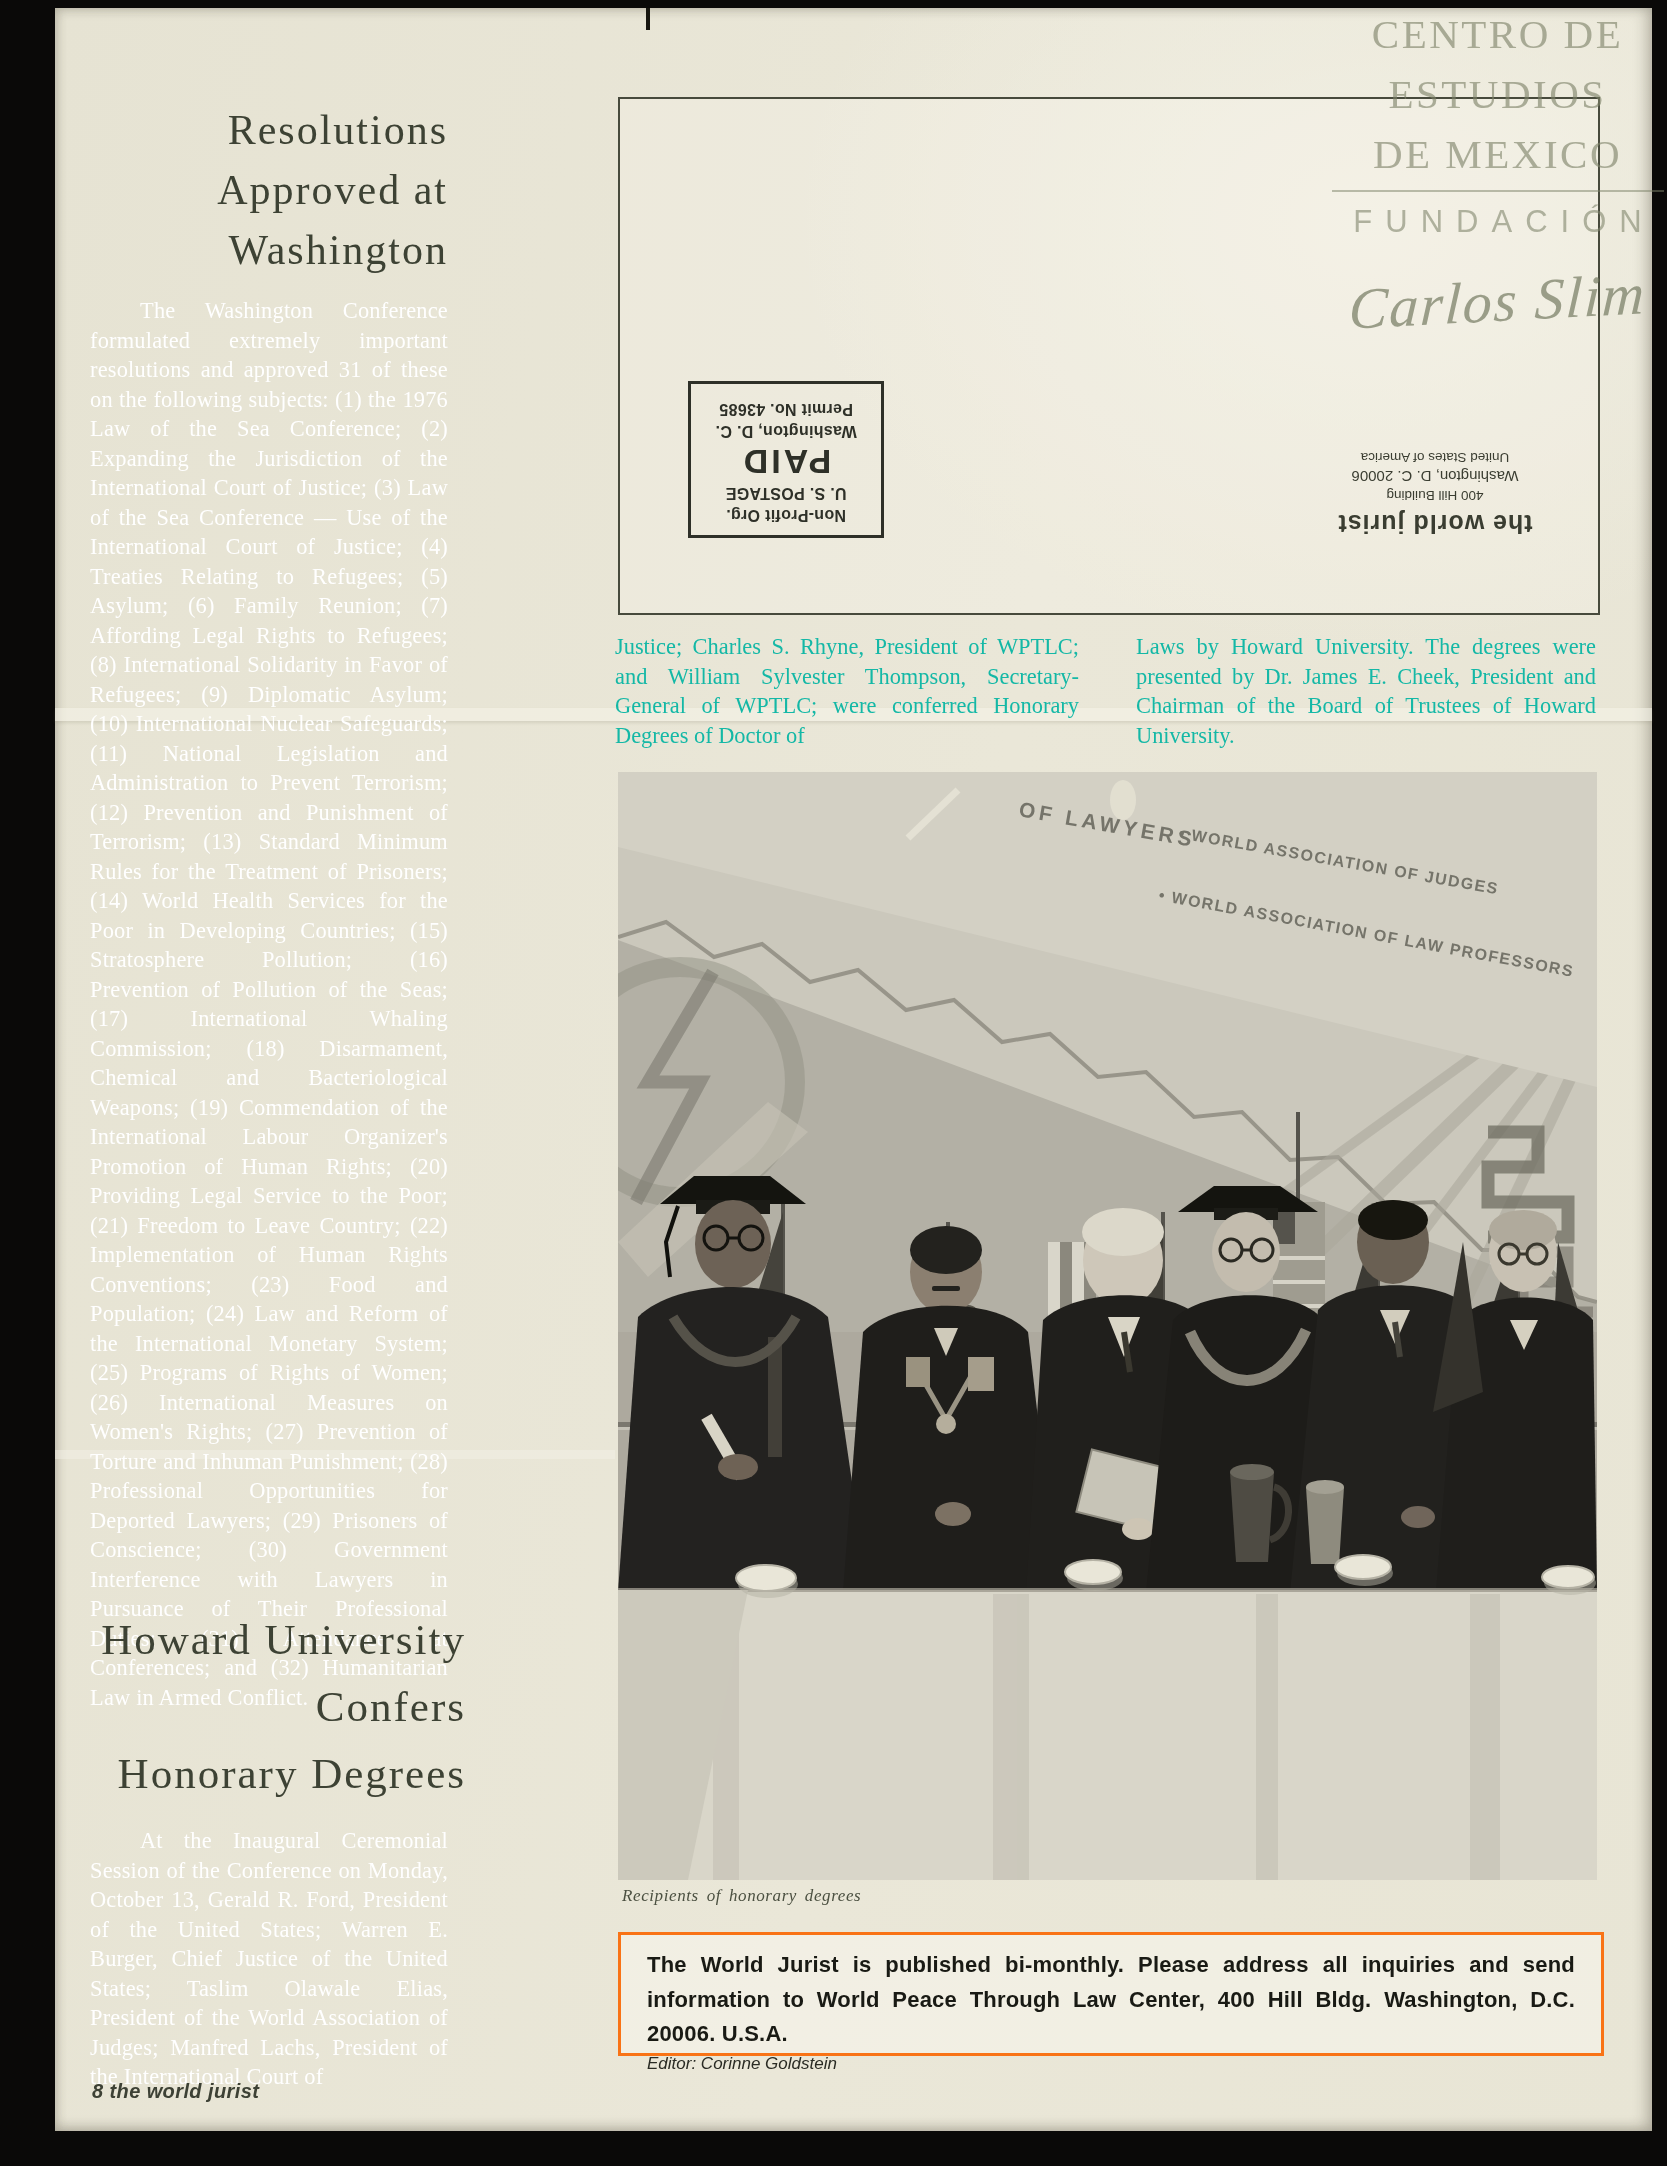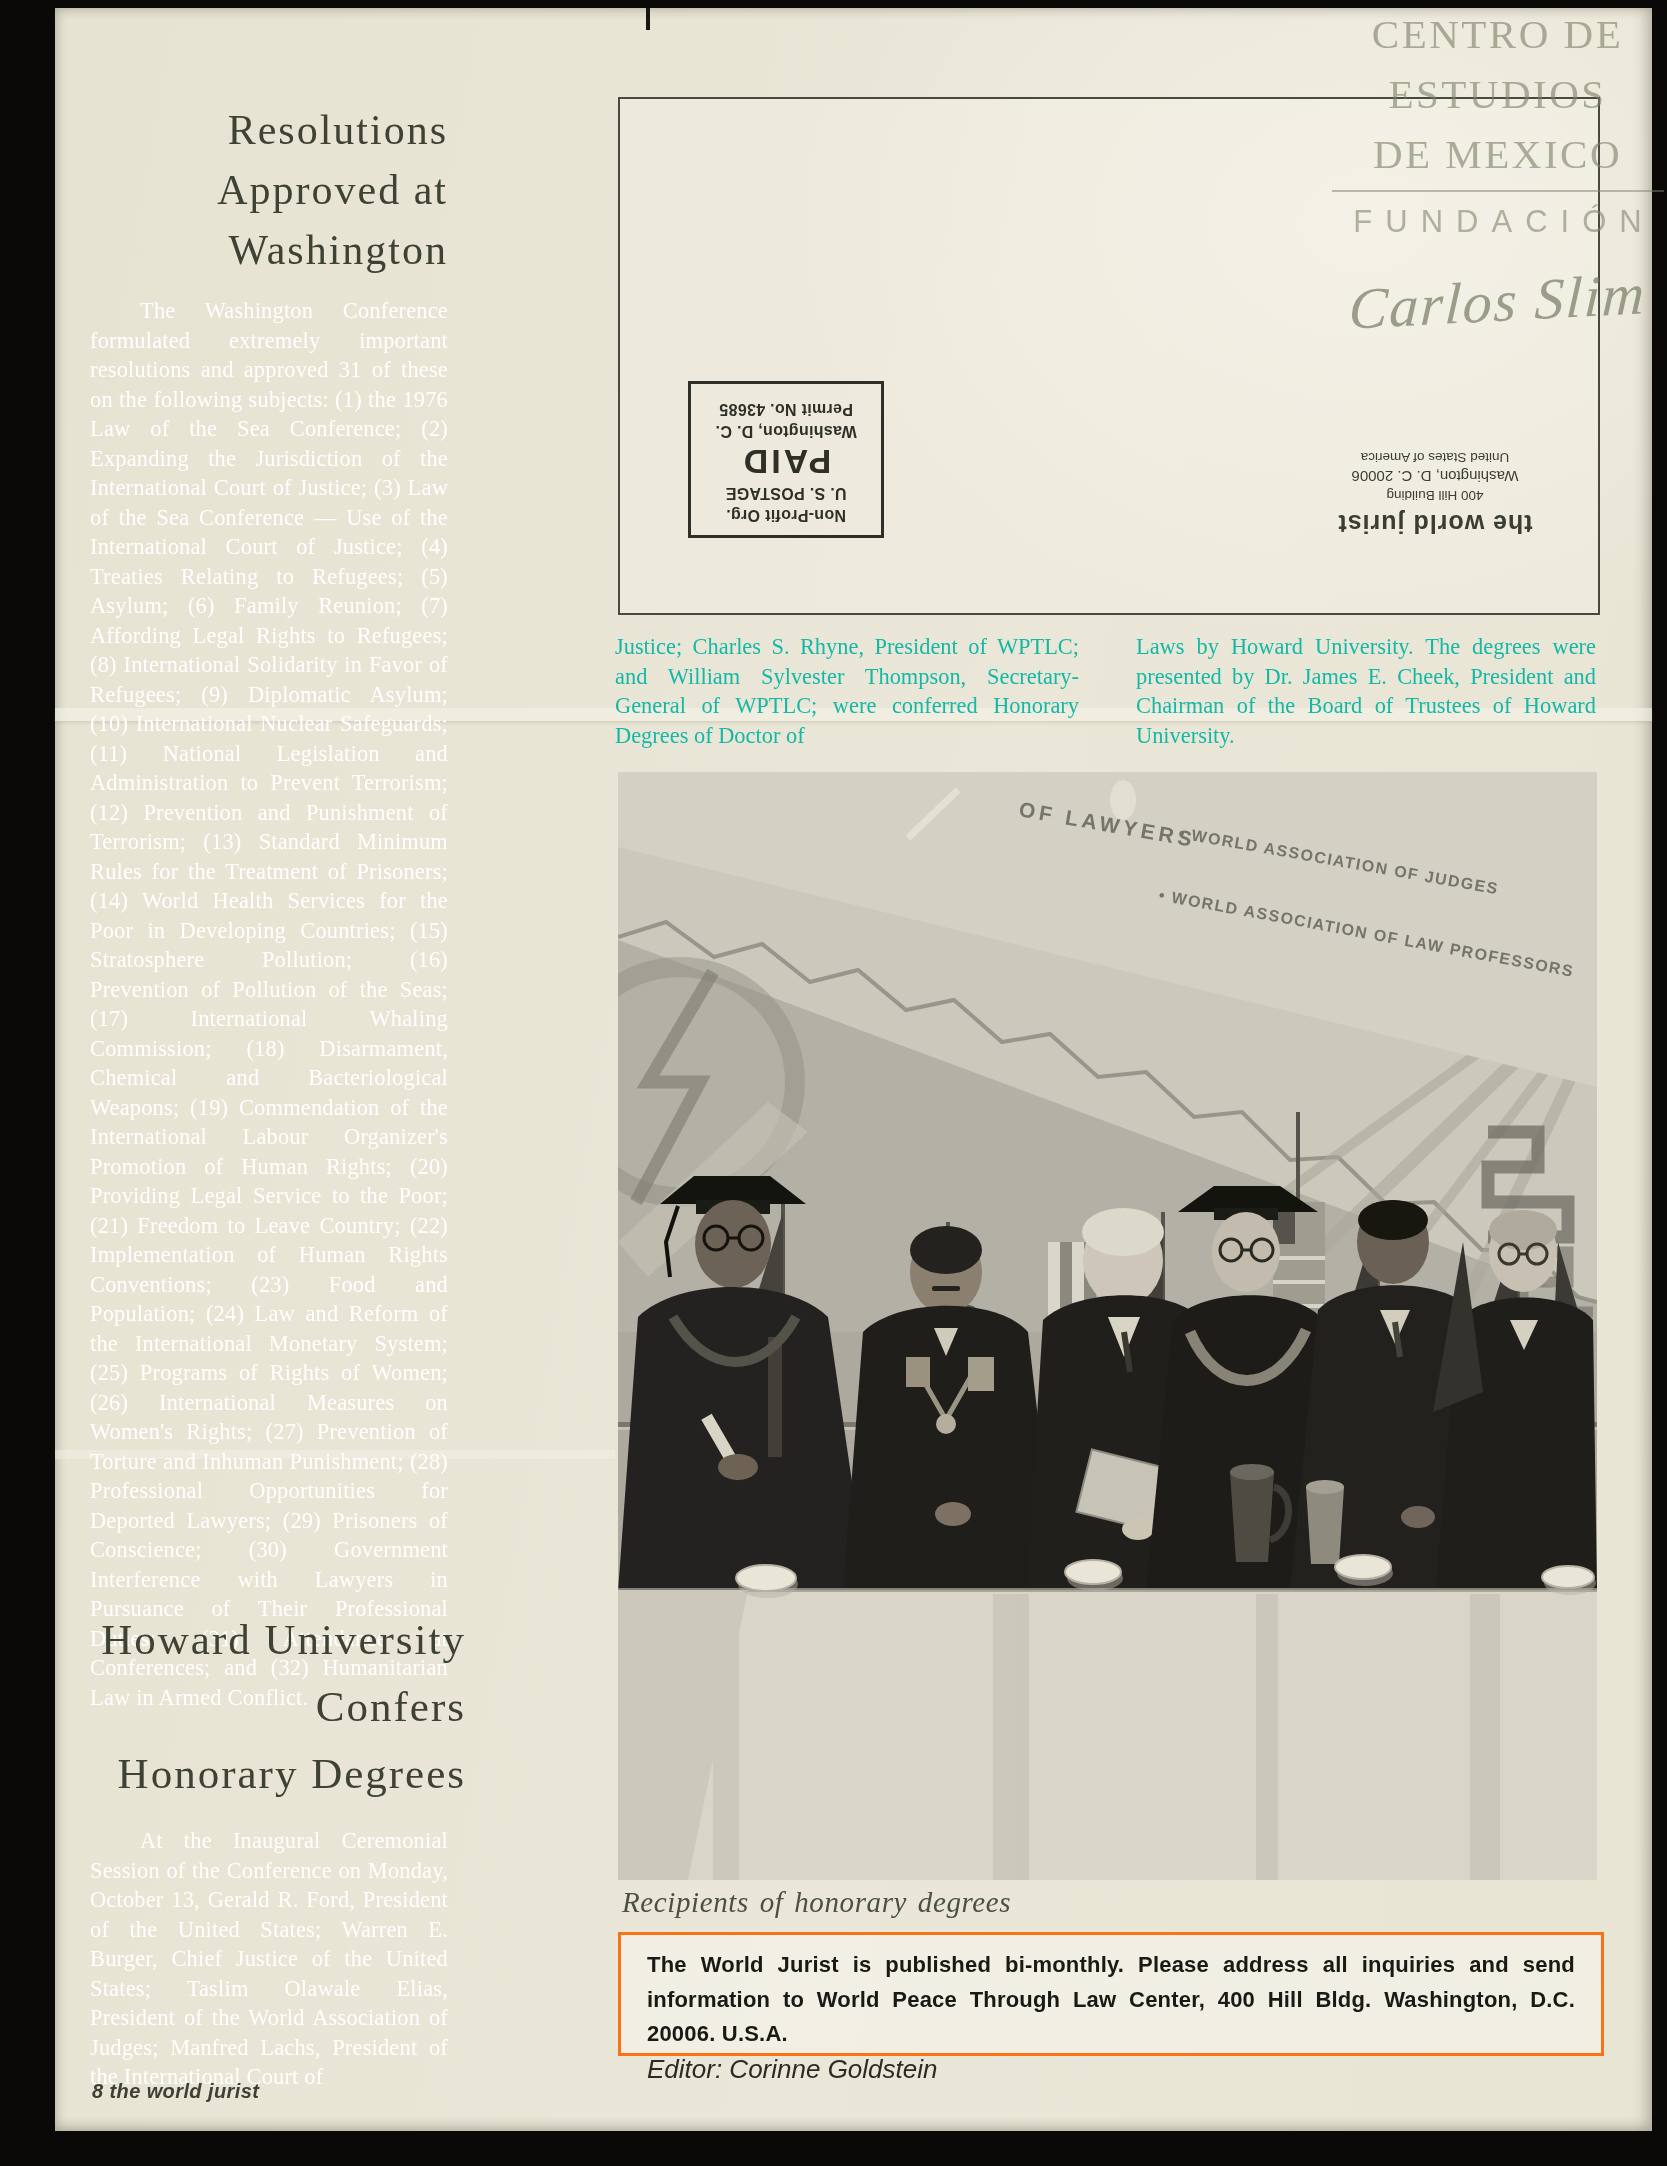--- a/index.html
+++ b/index.html
@@ -68,32 +68,32 @@
 
   
   .cont{position:absolute;color:#14b8a6;font-size:22.4px;line-height:29.6px;text-align:justify;}
   .cont-left{left:615px;top:632px;width:464px;}
   .cont-right{left:1136px;top:632px;width:460px;}
 
   
   .photo{position:absolute;left:618px;top:772px;width:979px;height:1108px;background:#b3b0a5;}
   .photo svg{display:block;width:100%;height:100%;}
   .caption{
-    position:absolute;left:622px;top:1886px;font-style:italic;font-size:29px;
+    position:absolute;left:622px;top:1886px;font-style:italic;font-size:17px;
     color:#4b5041;letter-spacing:.6px;word-spacing:3px;
   }
 
   
   .notice{
     position:absolute;left:618px;top:1932px;width:986px;height:124px;box-sizing:border-box;
     border:3px solid #f97316;background:rgba(250,248,240,.5);
     padding:13px 26px 8px 26px;font-family:"Liberation Sans",sans-serif;
   }
   .notice .n1{font-size:22px;font-weight:700;line-height:34.5px;text-align:justify;color:#191a14;letter-spacing:.2px;}
-  .notice .n2{font-size:26px;font-style:italic;color:#2a2b24;margin-top:2px;}
+  .notice .n2{font-size:17px;font-style:italic;color:#2a2b24;margin-top:2px;}
 </style>
 </head>
 <body>
 
 <div class="page"></div>
 <div class="crease one"></div>
 <div class="crease two"></div>
 <div class="reg-tick"></div>
 
 <div class="headline headline1">

